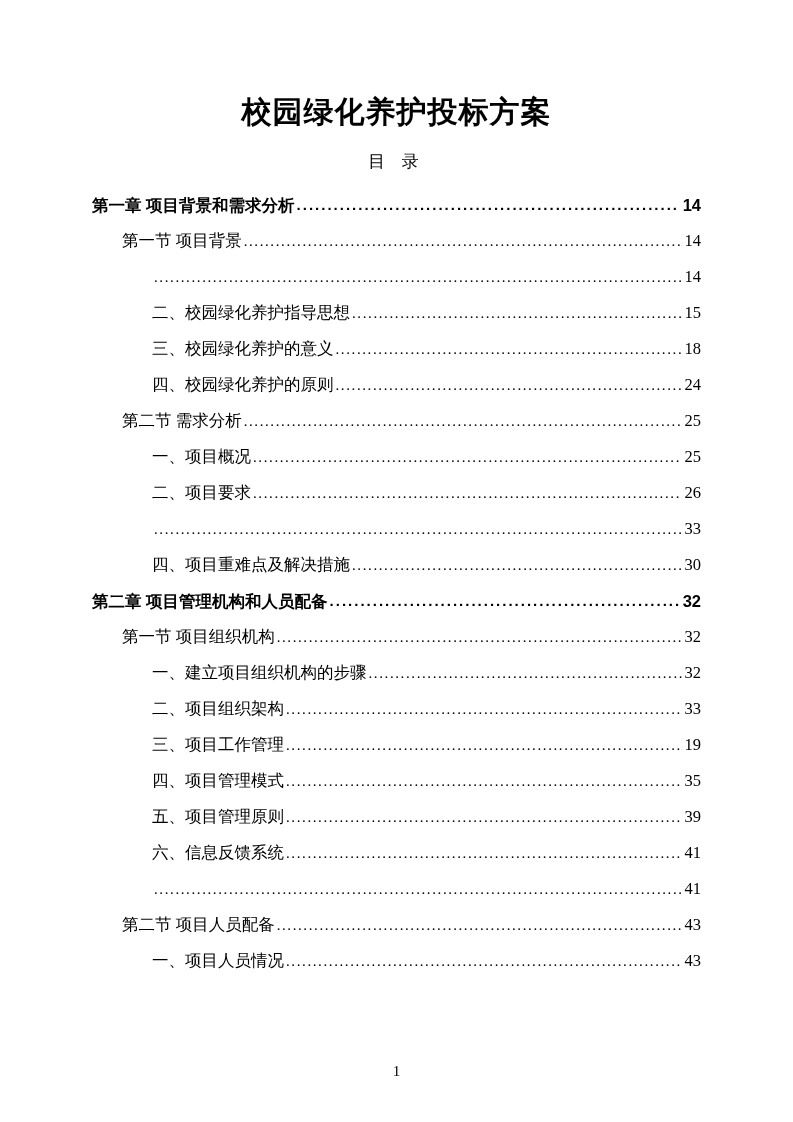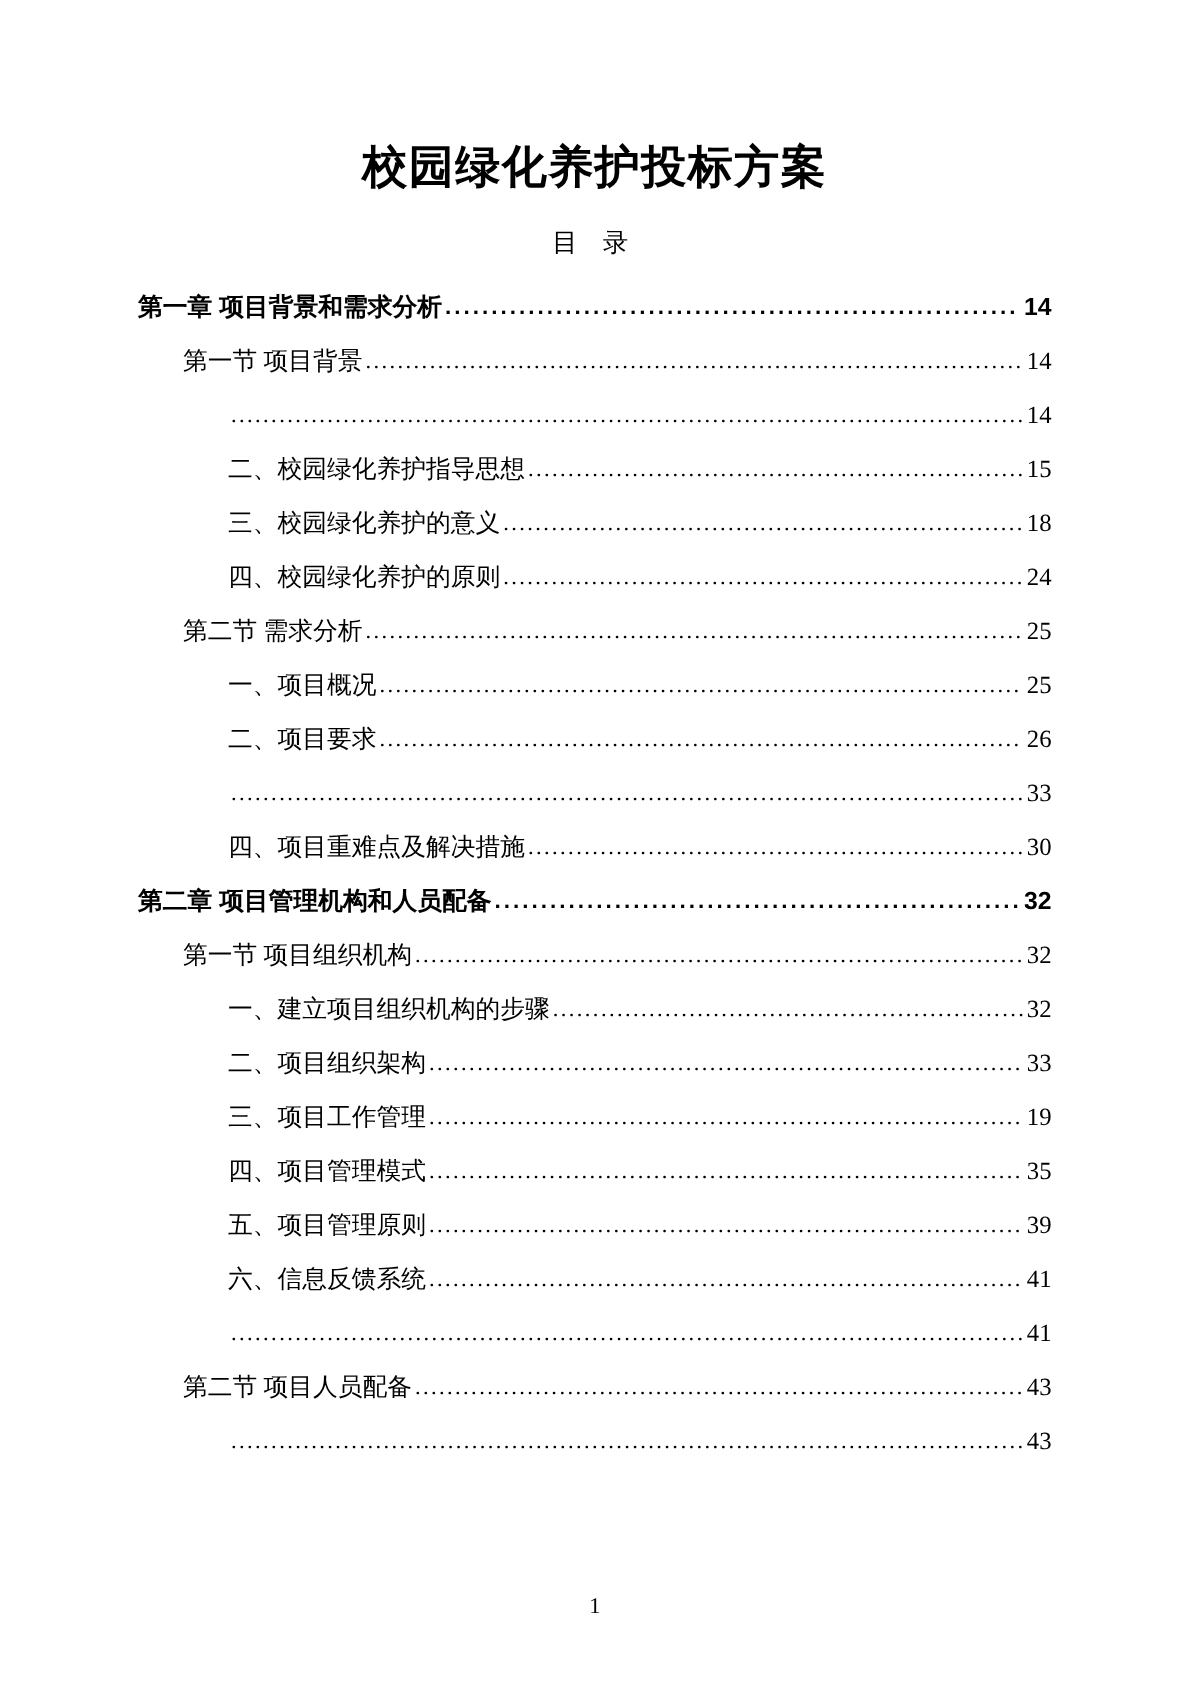--- a/index.html
+++ b/index.html
@@ -200,19 +200,20 @@
       <div class="toc-entry lvl-item">
         <span class="dots">........................................................................................................................................................................................................</span>
         <span class="page-no">41</span>
       </div>
       <div class="toc-entry lvl-section">
         <span class="label">第二节  项目人员配备</span>
         <span class="dots">........................................................................................................................................................................................................</span>
         <span class="page-no">43</span>
       </div>
       <div class="toc-entry lvl-item">
+        <span class="label">一、项目人员情况</span>
         <span class="dots">........................................................................................................................................................................................................</span>
         <span class="page-no">43</span>
       </div>
     </div>
 
   <div class="page-number">1</div>
 </div>
 
 </body></html>

